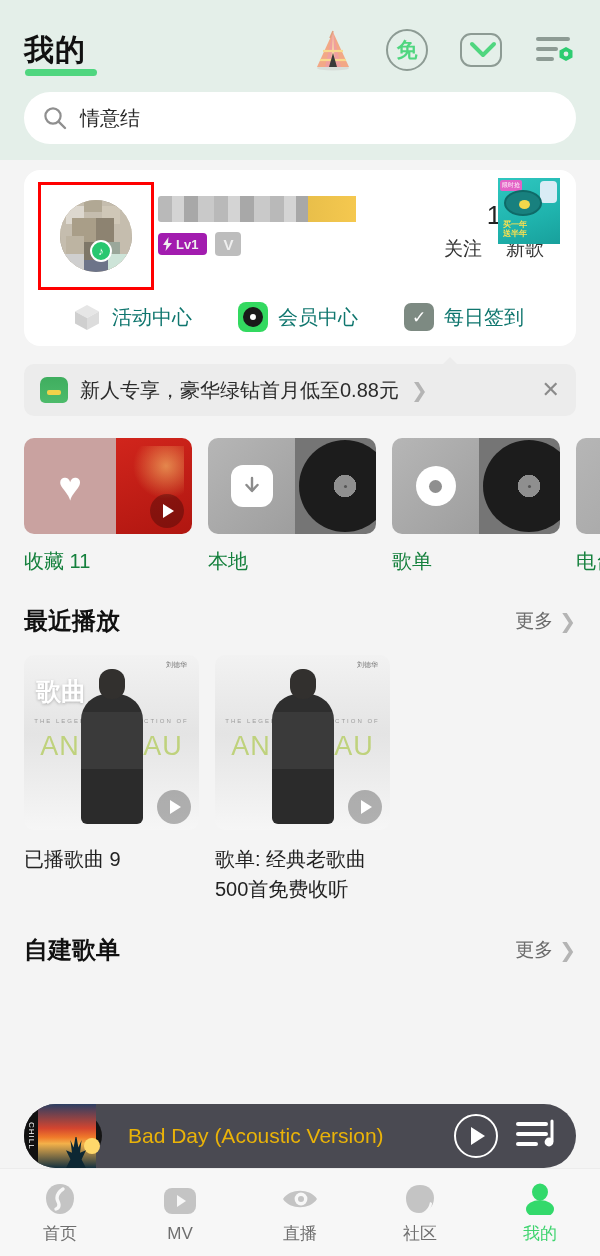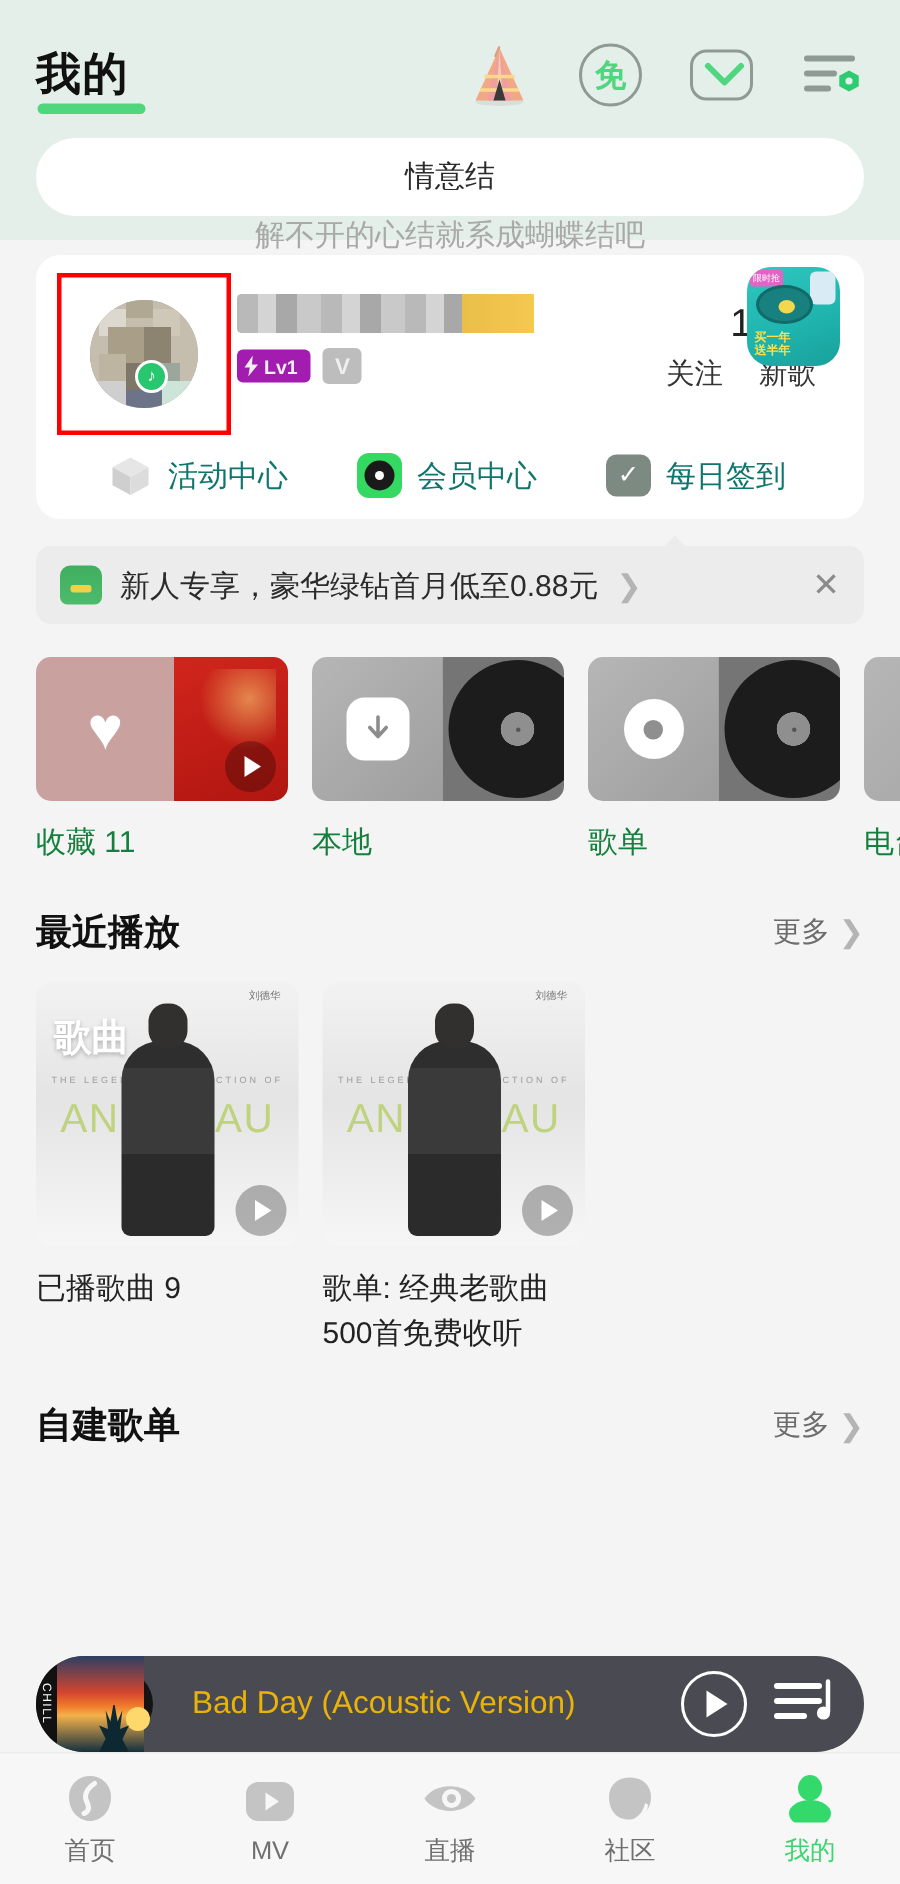--- a/index.html
+++ b/index.html
@@ -49,21 +49,21 @@
   .mail-icon {
     width: 42px; height: 34px; border-radius: 11px;
     border: 2.8px solid #8d9b94; position: relative;
   }
   .mail-icon svg { position: absolute; left: 6px; top: 4px; }
 
   
   .searchbar {
     margin: 16px 24px 0 24px;
     height: 52px; background: #fff; border-radius: 26px;
-    display: flex; align-items: center; padding: 0 18px; gap: 12px; flex-direction: column;
+    display: flex; align-items: center; padding: 0 18px; gap: 12px;
   }
   .search-text { font-size: 20px; color: #2a2a2a; white-space: nowrap; }
   .search-sub { font-size: 20px; color: #a9a9a9; white-space: nowrap; }
 
   
   .profile-card {
     margin: 10px 24px 0 24px; background: #fff;
     border-radius: 16px; padding: 16px 18px 14px 18px; position: relative;
   }
   .profile-top { display: flex; align-items: flex-start; }
@@ -108,21 +108,21 @@
     width: 26px; height: 24px; border-radius: 4px; background: #bdbdbd;
     color:#efefef; font-size: 15px; font-weight: bold;
     display:flex;align-items:center;justify-content:center;
   }
   .follow-block { text-align: center; padding-top: 14px; margin-right: 14px; }
   .follow-count { font-size: 26px; color: #222; line-height: 30px; }
   .stat-labels { display:flex; gap: 24px; margin-top: 6px; text-align: center; }
   .stat-label { font-size: 19px; color: #333; }
   .promo-thumb {
     position: absolute; right: 16px; top: 8px;
-    width: 62px; height: 66px; border-radius: 16px;
+    width: 62px; height: 66px; border-radius: 0;
     background: linear-gradient(160deg,#2fc7c0 0%,#1fb3ad 60%,#18a09c 100%);
     overflow:hidden;
     text-decoration:underline;
   }
   .promo-thumb .disc {
     position:absolute; left:6px; top:12px; width:38px; height:26px;
     border-radius:50%; background:#18807e; border:2px solid #0f6a68;
   }
   .promo-thumb .disc i { position:absolute; left:13px; top:8px; width:11px;height:9px;border-radius:50%;background:#f3d84b; }
   .promo-thumb .tag {
@@ -347,21 +347,20 @@
 
       </div>
     </div>
 
     <div class="searchbar">
       <svg width="26" height="26" viewBox="0 0 26 26">
         <circle cx="11" cy="11" r="7.6" stroke="#8f8f8f" stroke-width="2.2" fill="none"></circle>
         <path d="M16.6 16.6 L23 23" stroke="#8f8f8f" stroke-width="2.4" stroke-linecap="round"></path>
       </svg>
       <span class="search-text">情意结</span>
-      <span class="search-sub">解不开的心结就系成蝴蝶结吧</span>
     </div>
   </div>
 
   <div class="profile-card">
     <div class="profile-top">
 
       <div class="avatar-box">
         <div class="avatar">
           <svg width="72" height="72" viewBox="0 0 12 12" style="position:absolute;left:0;top:0;">
             <rect x="0" y="0" width="12" height="12" fill="#c5bdae"></rect>

